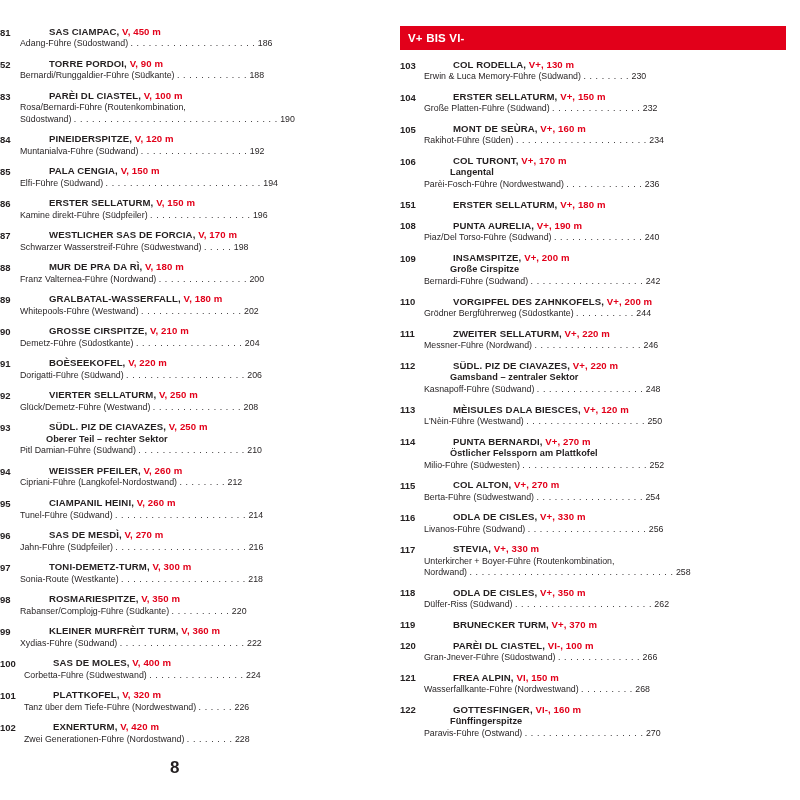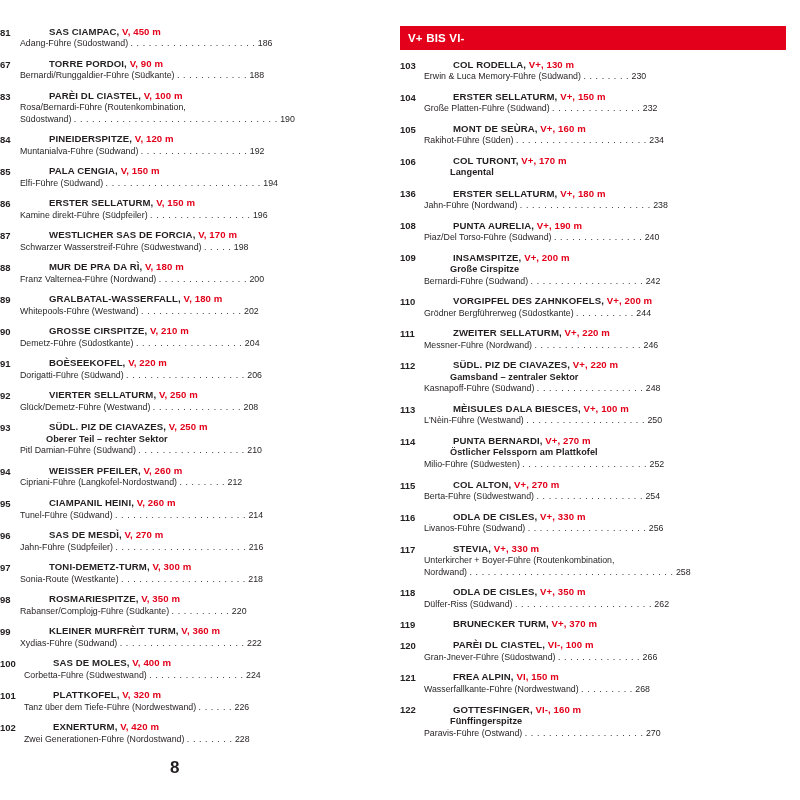--- a/index.html
+++ b/index.html
@@ -119,21 +119,21 @@
   <div class="columns">
     <div class="col col-left" id="col-left">
         <div class="entry">
           <div class="num">81</div>
           <div class="body">
             <div class="title-line">SAS CIAMPAC,  <span class="grade">V, 450 m</span></div>
             <span class="route">Adang-Führe (Südostwand) <span class="dots">. . . . . . . . . . . . . . . . . . . . .</span><span class="pg"> 186</span></span>
           </div>
         </div>
         <div class="entry">
-          <div class="num">67</div>
+          <div class="num">52</div>
           <div class="body">
             <div class="title-line">TORRE PORDOI,  <span class="grade">V, 90 m</span></div>
             <span class="route">Bernardi/Runggaldier-Führe (Südkante) <span class="dots">. . . . . . . . . . . .</span><span class="pg"> 188</span></span>
           </div>
         </div>
         <div class="entry">
           <div class="num">83</div>
           <div class="body">
             <div class="title-line">PARÈI DL CIASTEL,  <span class="grade">V, 100 m</span></div>
             <span class="route">Rosa/Bernardi-Führe (Routenkombination, </span>
@@ -297,27 +297,27 @@
             <div class="body">
               <div class="title-line">MONT DE SEÙRA,  <span class="grade">V+, 160 m</span></div>
               <span class="route">Rakihot-Führe (Süden) <span class="dots">. . . . . . . . . . . . . . . . . . . . . .</span><span class="pg"> 234</span></span>
             </div>
           </div>
           <div class="entry">
             <div class="num wide">106</div>
             <div class="body">
               <div class="title-line">COL TURONT,  <span class="grade">V+, 170 m</span></div>
               <div class="subtitle">Langental</div>
-            </div>
-          </div>
-          <div class="entry">
-            <div class="num wide">136</div>
+              <span class="route">Parèi-Fosch-Führe (Nordwestwand) <span class="dots">. . . . . . . . . . . . .</span><span class="pg"> 236</span></span>
+            </div>
+          </div>
+          <div class="entry">
+            <div class="num wide">151</div>
             <div class="body">
               <div class="title-line">ERSTER SELLATURM,  <span class="grade">V+, 180 m</span></div>
-              <span class="route">Jahn-Führe (Nordwand) <span class="dots">. . . . . . . . . . . . . . . . . . . . . .</span><span class="pg"> 238</span></span>
             </div>
           </div>
           <div class="entry">
             <div class="num wide">108</div>
             <div class="body">
               <div class="title-line">PUNTA AURELIA,  <span class="grade">V+, 190 m</span></div>
               <span class="route">Piaz/Del Torso-Führe (Südwand) <span class="dots">. . . . . . . . . . . . . . .</span><span class="pg"> 240</span></span>
             </div>
           </div>
           <div class="entry">
@@ -346,21 +346,21 @@
             <div class="num wide">112</div>
             <div class="body">
               <div class="title-line">SÜDL. PIZ DE CIAVAZES,  <span class="grade">V+, 220 m</span></div>
               <div class="subtitle">Gamsband – zentraler Sektor</div>
               <span class="route">Kasnapoff-Führe (Südwand) <span class="dots">. . . . . . . . . . . . . . . . . .</span><span class="pg"> 248</span></span>
             </div>
           </div>
           <div class="entry">
             <div class="num wide">113</div>
             <div class="body">
-              <div class="title-line">MÈISULES DALA BIESCES,  <span class="grade">V+, 100 m</span></div>
+              <div class="title-line">MÈISULES DALA BIESCES,  <span class="grade">V+, 120 m</span></div>
               <span class="route">L'Nèin-Führe (Westwand) <span class="dots">. . . . . . . . . . . . . . . . . . . .</span><span class="pg"> 250</span></span>
             </div>
           </div>
           <div class="entry">
             <div class="num wide">114</div>
             <div class="body">
               <div class="title-line">PUNTA BERNARDI,  <span class="grade">V+, 270 m</span></div>
               <div class="subtitle">Östlicher Felssporn am Plattkofel</div>
               <span class="route">Milio-Führe (Südwesten) <span class="dots">. . . . . . . . . . . . . . . . . . . . .</span><span class="pg"> 252</span></span>
             </div>

